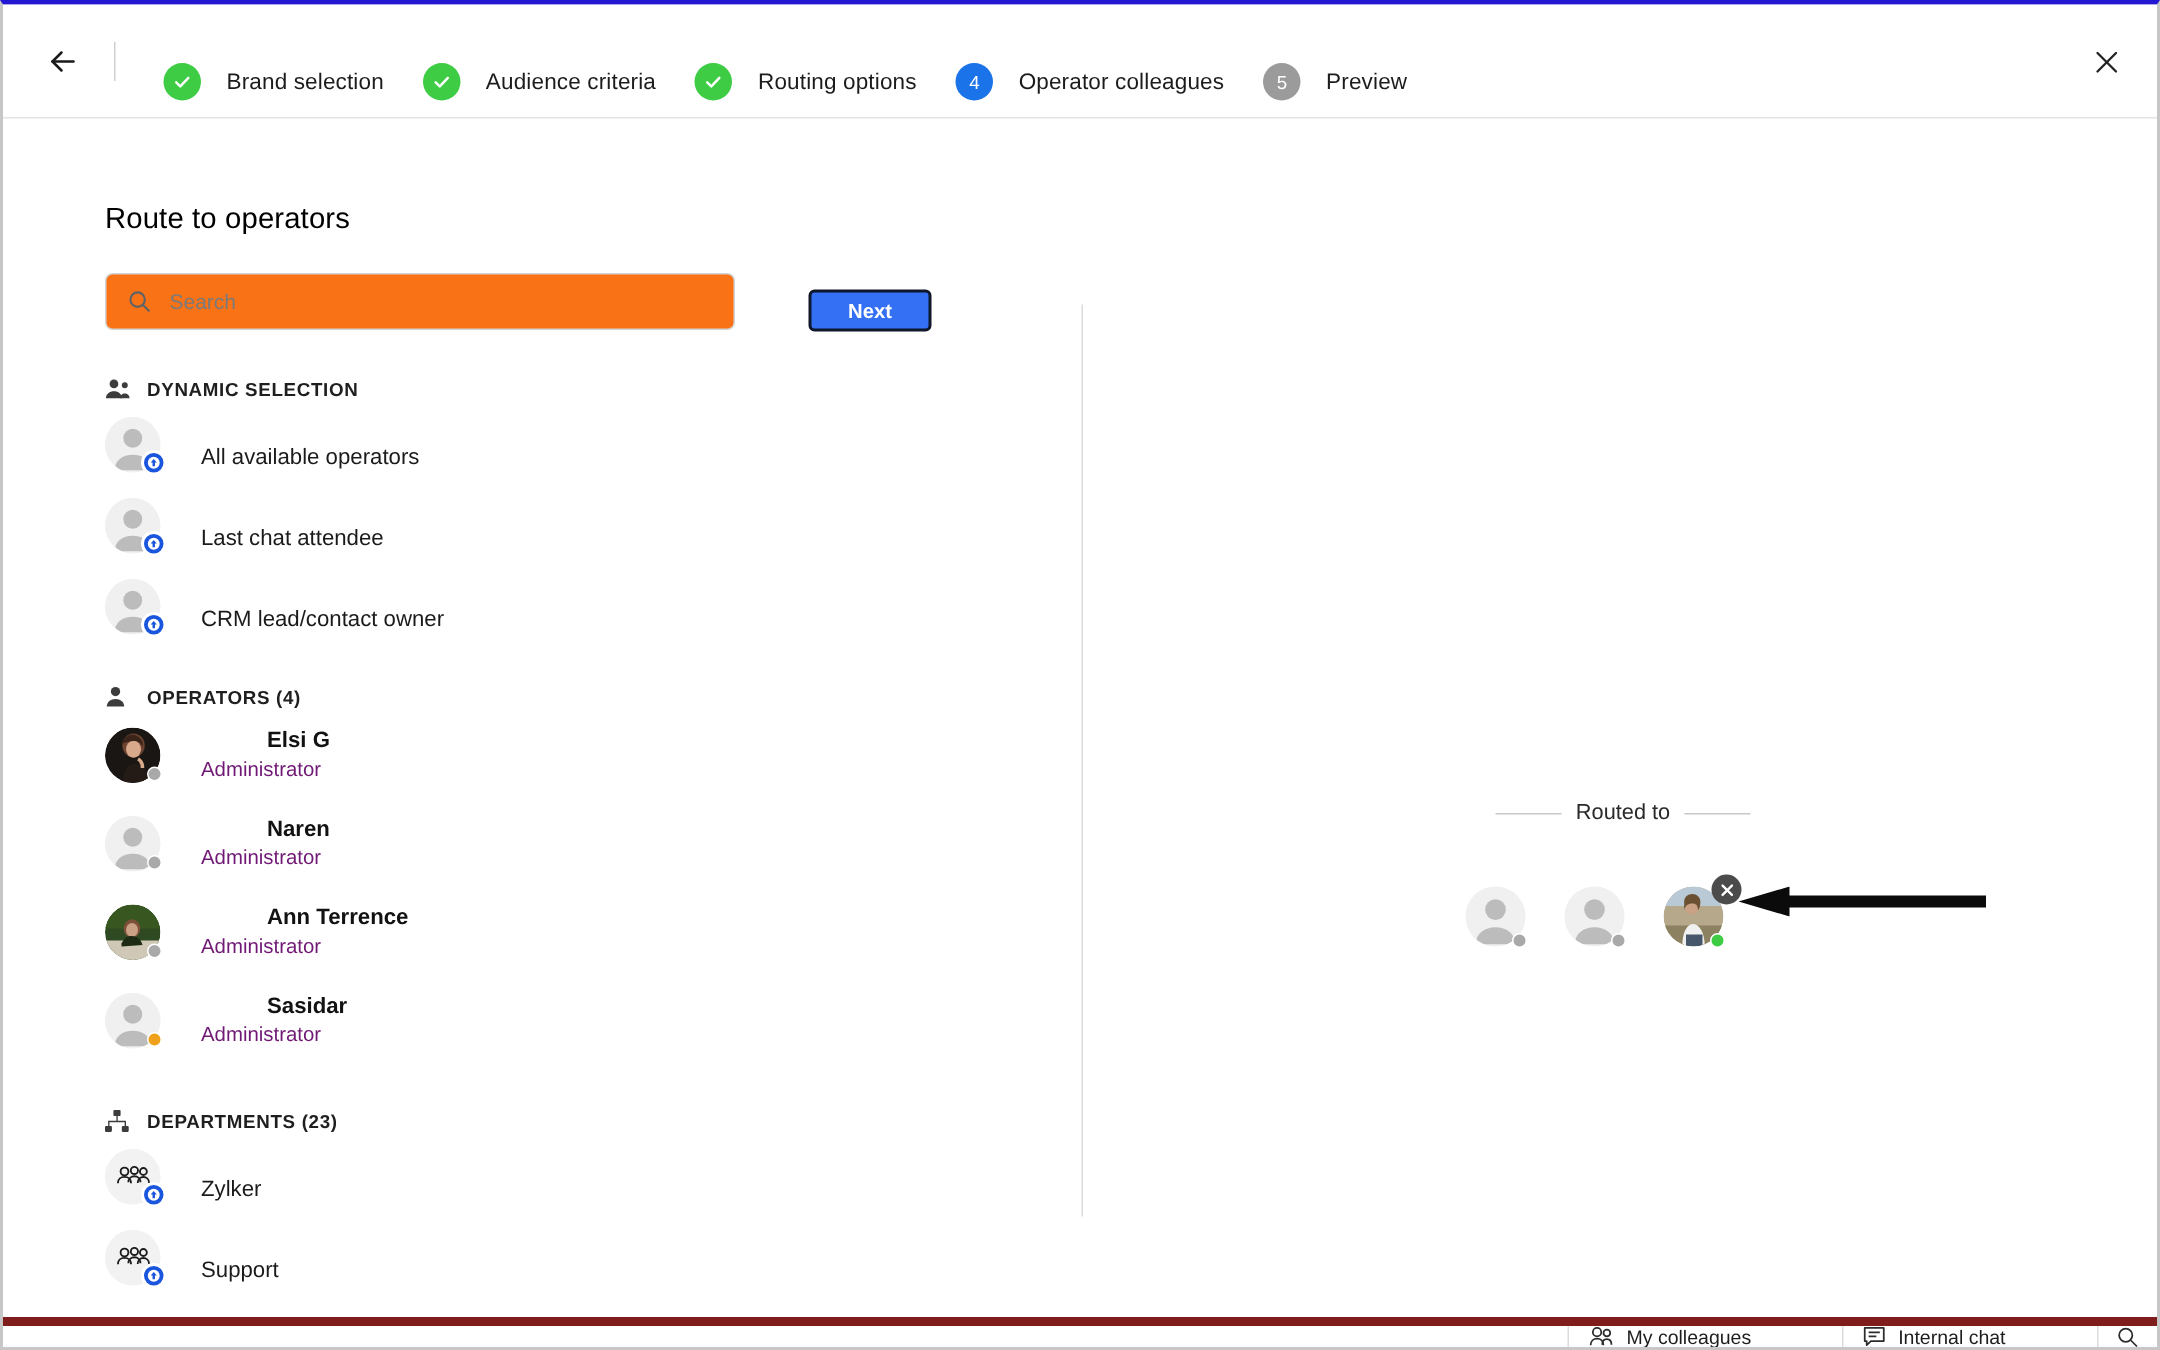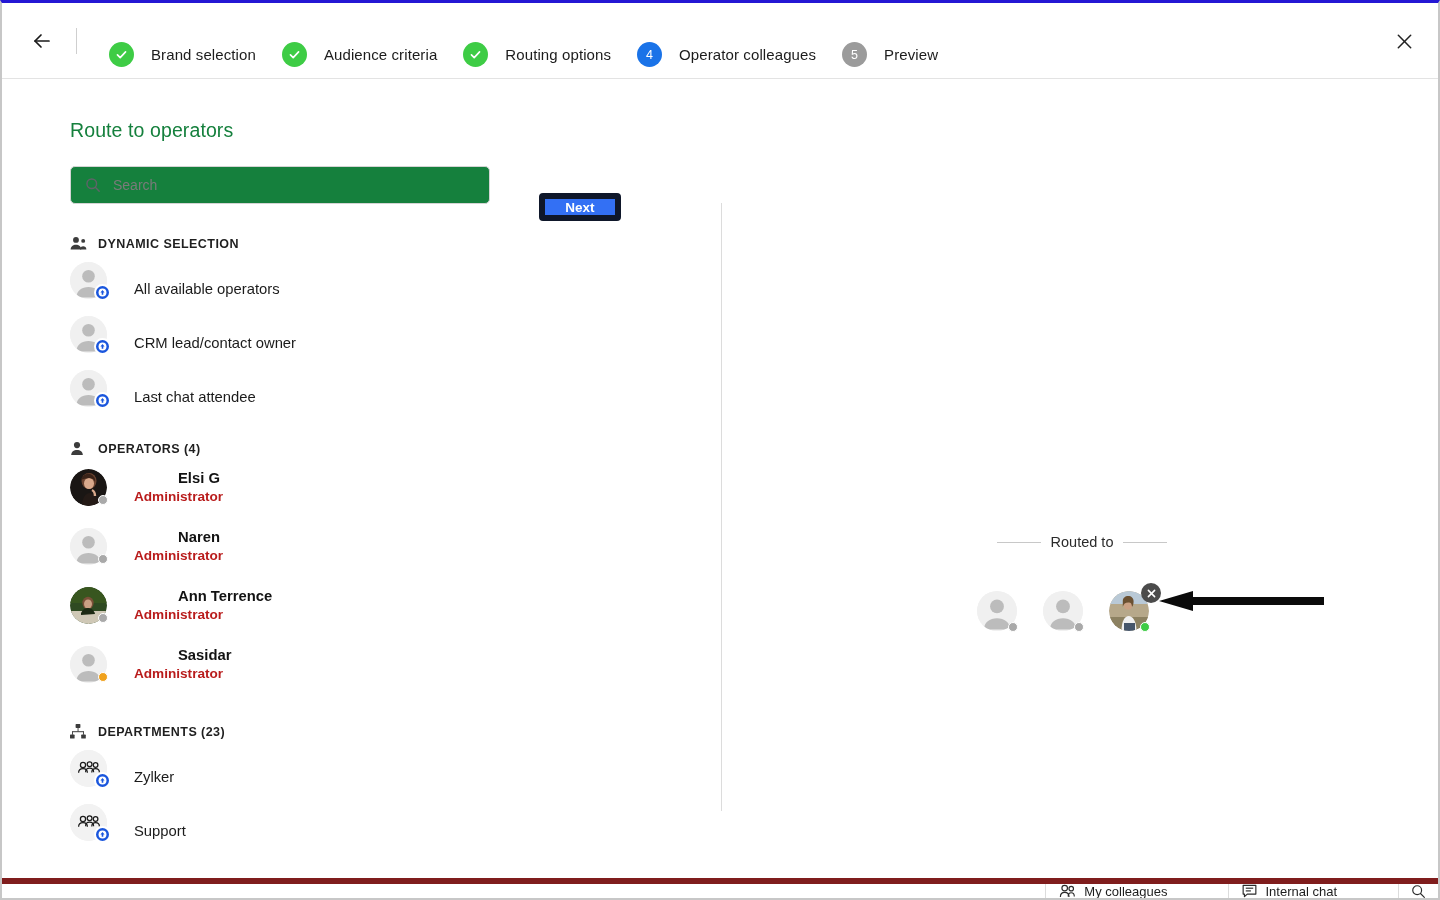--- a/index.html
+++ b/index.html
@@ -100,47 +100,47 @@
   
   .left-pane {
     position: absolute;
     left: 0; top: 0;
     width: 700px; height: 800px;
     padding: 0 0 0 68px;
     overflow: hidden;
   }
   .pane-title {
     font-size: 19.5px;
-    color: #15803d;
-    margin-top: 40px;
+    color: #000000;
+    margin-top: 56px;
     letter-spacing: 0.1px;
   }
   .next-btn {
     position: absolute;
     left: 537px; top: 114px;
     width: 82px; height: 28px;
     background: #3370f4;
-    border: 6px solid #0f172a;
+    border: 2px solid #0f172a;
     border-radius: 4px;
     color: #fff;
     font-size: 13.5px;
     font-weight: 600;
     display: flex; align-items: center; justify-content: center;
     cursor: pointer;
     font-family: "Liberation Sans", sans-serif;
   }
   .search-box {
     position: relative;
     margin-top: 24px;
     width: 420px; height: 38px;
     border: 1px solid #d4d4d4;
     border-radius: 5px;
     display: flex; align-items: center;
     padding-left: 14px;
-    background: #15803d;
+    background: #f97316;
   }
   .search-icon { color: #5f6368; display: flex; }
   .search-input {
     border: none; outline: none;
     font-size: 14px;
     color: #222;
     margin-left: 12px;
     width: 340px;
     background: transparent;
     font-family: "Liberation Sans", sans-serif;
@@ -211,24 +211,23 @@
   .person-text { margin-left: 27px; line-height: 1.25; }
   .person-name {
     font-size: 14.8px;
     color: #121212;
     font-weight: 600;
     display: block;
     margin-left: 44px;
   }
   .person-role {
     font-size: 13.6px;
-    color: #b91c1c;
+    color: #701a75;
     display: block;
     margin-top: 2px;
-    font-weight: bold;
   }
 
   
   .right-pane {
     position: absolute;
     left: 720px; top: 0;
     width: 716px; height: 800px;
   }
   .routed-wrap {
     position: absolute;
@@ -426,40 +425,40 @@
                 <path d="M6.4 35.5c0-6.6 5.4-10.4 12.1-10.4s12.1 3.8 12.1 10.4z" fill="#bcbcbc"></path>
               </svg>
           </span>
           <span class="badge-add">
             <svg width="9" height="9" viewBox="0 0 10 10" fill="#fff">
                 <circle cx="5" cy="5" r="4.4" fill="#fff"></circle>
                 <path d="M5 2.3l2.3 2.6H5.9v2.6H4.1V4.9H2.7z" fill="#1a56dd"></path>
               </svg>
           </span>
         </span>
-        <span class="row-label">CRM lead/contact owner</span>
+        <span class="row-label">Last chat attendee</span>
       </div>
 
       <div class="row">
         <span class="av-wrap">
           <span class="av">
             <svg width="37" height="37" viewBox="0 0 37 37">
                 <circle cx="18.5" cy="18.5" r="18.5" fill="#f0f0f0"></circle>
                 <circle cx="18.5" cy="14.2" r="6.3" fill="#bcbcbc"></circle>
                 <path d="M6.4 35.5c0-6.6 5.4-10.4 12.1-10.4s12.1 3.8 12.1 10.4z" fill="#bcbcbc"></path>
               </svg>
           </span>
           <span class="badge-add">
             <svg width="9" height="9" viewBox="0 0 10 10" fill="#fff">
                 <circle cx="5" cy="5" r="4.4" fill="#fff"></circle>
                 <path d="M5 2.3l2.3 2.6H5.9v2.6H4.1V4.9H2.7z" fill="#1a56dd"></path>
               </svg>
           </span>
         </span>
-        <span class="row-label">Last chat attendee</span>
+        <span class="row-label">CRM lead/contact owner</span>
       </div>
 
       <div class="section-head" style="margin-top:26px;">
         <span class="sec-icon">
           <svg width="14" height="15" viewBox="0 0 14 16" fill="currentColor">
               <circle cx="7" cy="4.3" r="3.3"></circle>
               <path d="M0.8 15c0-3.4 2.8-5.4 6.2-5.4s6.2 2 6.2 5.4z"></path>
             </svg>
         </span>
         <span class="sec-title">OPERATORS (4)</span>

